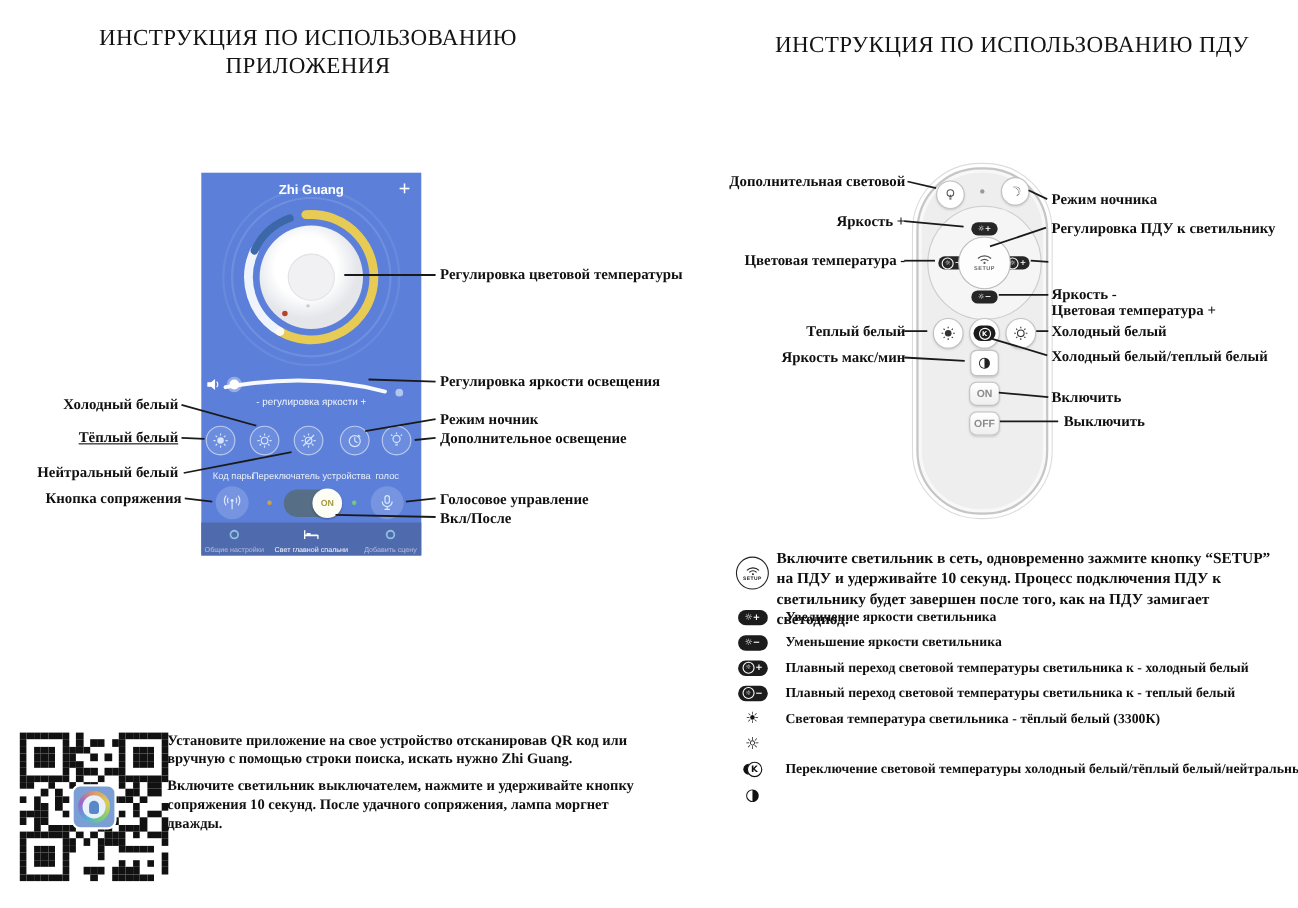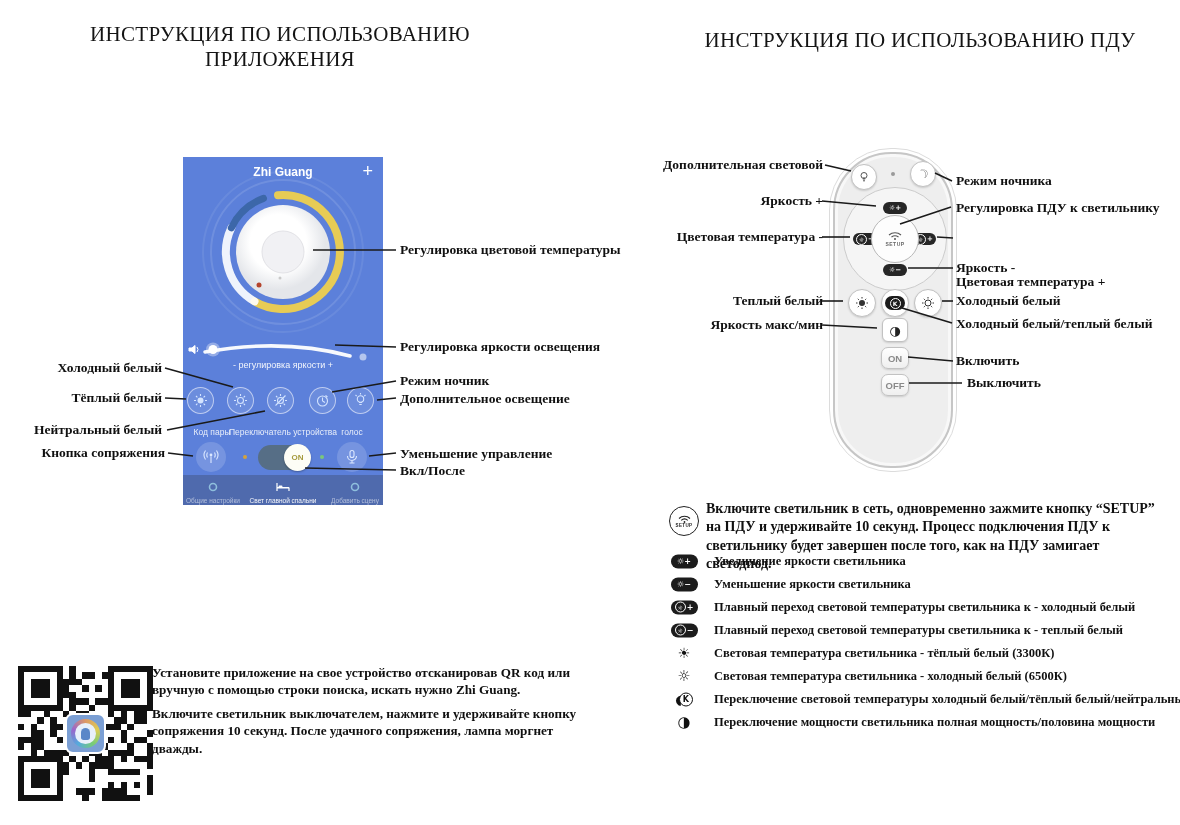--- a/index.html
+++ b/index.html
@@ -205,29 +205,29 @@
       <div class="navitem" style="left:172px;">
         <svg width="10" height="10">
           <circle cx="5" cy="5" r="3.5" fill="none" stroke="#9fd4e8" stroke-width="1.6" opacity=".8"></circle>
         </svg>
         <span class="nlbl">Добавить сцену</span>
       </div>
     </div>
   </div>
 
   <div class="callout r" style="right:1018px;top:368px;">Холодный белый</div>
-  <div class="callout r" style="right:1018px;top:398px;">Тёплый белый</div>
+  <div class="callout r" style="right:1018px;top:398px;text-decoration:underline;">Тёплый белый</div>
   <div class="callout r" style="right:1018px;top:430px;">Нейтральный белый</div>
   <div class="callout r" style="right:1015px;top:453px;">Кнопка сопряжения</div>
 
   <div class="callout" style="left:400px;top:250px;">Регулировка цветовой температуры</div>
   <div class="callout" style="left:400px;top:347px;">Регулировка яркости освещения</div>
   <div class="callout" style="left:400px;top:381px;">Режим ночник</div>
   <div class="callout" style="left:400px;top:399px;">Дополнительное освещение</div>
-  <div class="callout" style="left:400px;top:454px;">Уменьшение управление</div>
+  <div class="callout" style="left:400px;top:454px;">Голосовое управление</div>
   <div class="callout" style="left:400px;top:471px;">Вкл/После</div>
 
   <div class="qr">
       <div style="position:absolute;left:0px;top:0px;width:6.428571428571429px;height:6.428571428571429px;background:#111"></div>
       <div style="position:absolute;left:6.428571428571429px;top:0px;width:6.428571428571429px;height:6.428571428571429px;background:#111"></div>
       <div style="position:absolute;left:12.857142857142858px;top:0px;width:6.428571428571429px;height:6.428571428571429px;background:#111"></div>
       <div style="position:absolute;left:19.285714285714285px;top:0px;width:6.428571428571429px;height:6.428571428571429px;background:#111"></div>
       <div style="position:absolute;left:25.714285714285715px;top:0px;width:6.428571428571429px;height:6.428571428571429px;background:#111"></div>
       <div style="position:absolute;left:32.142857142857146px;top:0px;width:6.428571428571429px;height:6.428571428571429px;background:#111"></div>
       <div style="position:absolute;left:38.57142857142857px;top:0px;width:6.428571428571429px;height:6.428571428571429px;background:#111"></div>
@@ -582,36 +582,34 @@
   <div class="legrow" style="top:653px;">
     <span class="legicon">
         <span class="sym" style="font-size:14px;color:#111;">☀</span>
       </span>
     <span class="legtext">Световая температура светильника - тёплый белый (3300К)</span>
   </div>
   <div class="legrow" style="top:676px;">
     <span class="legicon">
         <span class="sym" style="font-size:15px;color:#111;">☼</span>
       </span>
-    <span class="legtext">Световая температура светильника - холодный белый (6500К)</span>
   </div>
   <div class="legrow" style="top:699px;">
     <span class="legicon">
         <span class="halfk">
           <span class="sym" style="font-size:13px;color:#111;">◖</span>
           <span class="ckk">K</span>
         </span>
       </span>
     <span class="legtext">Переключение световой температуры холодный белый/тёплый белый/нейтральный белый</span>
   </div>
   <div class="legrow" style="top:722px;">
     <span class="legicon">
         <span class="sym" style="font-size:15px;color:#111;">◑</span>
       </span>
-    <span class="legtext">Переключение мощности светильника полная мощность/половина мощности</span>
   </div>
 
   <svg class="lines" width="1180" height="825">
     <g stroke="#1a1a1a" stroke-width="1.6">
       <line x1="313" y1="250" x2="396" y2="250"></line>
       <line x1="335" y1="345" x2="396" y2="347"></line>
       <line x1="332" y1="392" x2="396" y2="381"></line>
       <line x1="377" y1="400" x2="396" y2="398"></line>
       <line x1="369" y1="456" x2="396" y2="453"></line>
       <line x1="305" y1="468" x2="396" y2="470"></line>

